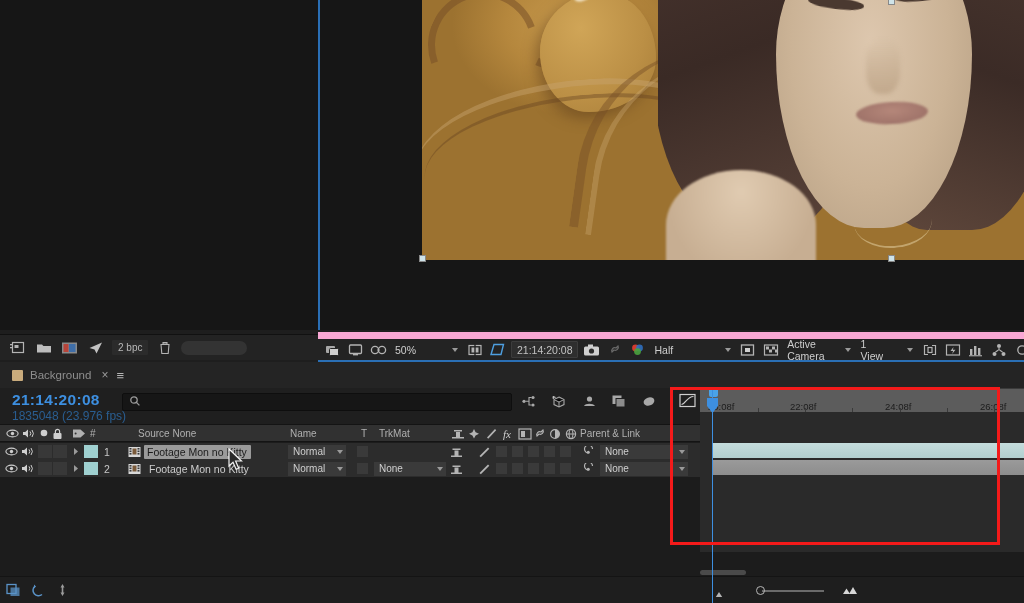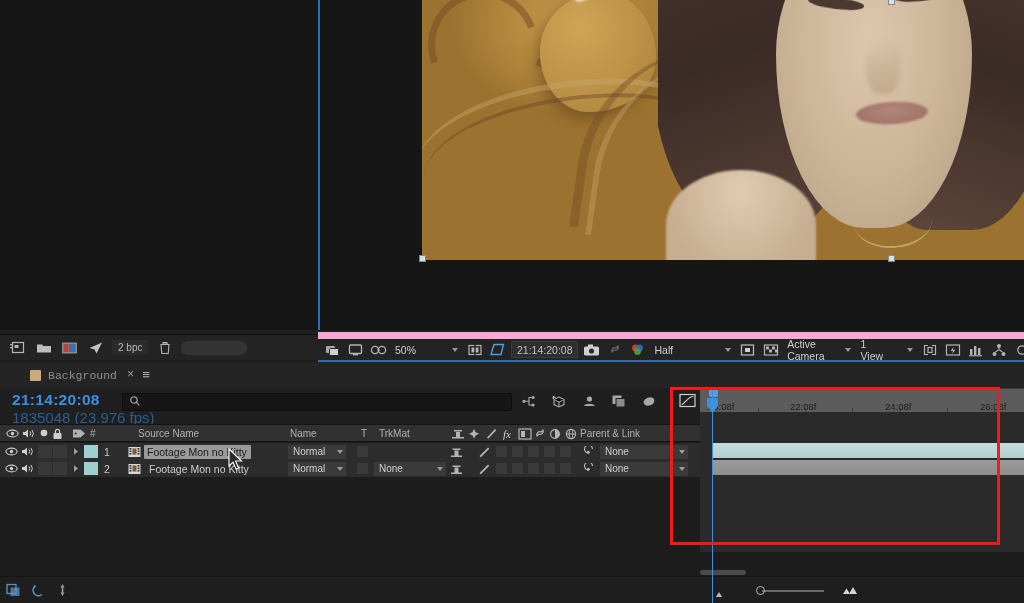--- a/index.html
+++ b/index.html
@@ -174,37 +174,37 @@
   }
   .pill { width: 66px; height: 14px; background: #333; border-radius: 7px; }
 
   
   .timeline {
     position: absolute; left: 0; top: 362px; width: 1024px; height: 241px;
     background: #1c1c1c;
   }
   .tabs-bar {
     position: absolute; left: 0; top: 0; width: 1024px; height: 26px;
-    background: #242424; display: flex; align-items: center; padding-left: 20px; gap: 0; font-family: Liberation Mono, monospace;
+    background: #242424; display: flex; align-items: center; padding-left: 2px; gap: 0;
   }
   .tab { display: flex; align-items: center; gap: 7px; height: 26px; padding: 0 10px;
     font-size: 11.5px; color: #8e8e8e; position: relative; }
   .tab.active { color: #e2e2e2; }
   .tab.active::after {
     content: ''; position: absolute; left: 6px; right: 6px; bottom: 1px; height: 2px; background: #cdcdcd;
   }
   .tab-swatch { width: 11px; height: 11px; background: #c9ab7c; border-radius: 1px; }
   .tab-close { color: #9a9a9a; font-size: 12px; margin-right: 2px; }
   .tab-menu { color: #b5b5b5; font-size: 13px; margin-left: 6px; }
 
   .tl-controls {
     position: absolute; left: 0; top: 26px; width: 1024px; height: 36px; background: #1f1f1f;
   }
   .tc-main { position: absolute; left: 12px; top: 3px; color: #3d8fe0; font-size: 15.5px; font-weight: bold; letter-spacing: 0.3px; }
-  .tc-sub { position: absolute; left: 12px; top: 21px; color: #2a5e91; font-size: 15px; }
+  .tc-sub { position: absolute; left: 12px; top: 21px; color: #2a5e91; font-size: 12px; }
   .tl-search {
     position: absolute; left: 122px; top: 5px; width: 390px; height: 18px;
     background: #161616; border: 1px solid #0e0e0e; border-radius: 2px;
     display: flex; align-items: center; padding: 0 6px; gap: 4px;
   }
   .tl-switch-icons {
     position: absolute; left: 520px; top: 4px; display: flex; align-items: center; gap: 12px;
   }
   .sw-icon { width: 18px; height: 18px; color: #a8a8a8; display: flex; align-items: center; justify-content: center; }
 
@@ -627,21 +627,21 @@
             <path d="M3.4 5V3.4a2.1 2.1 0 014.2 0V5" stroke="#cfcfcf" stroke-width="1.2" fill="none"></path>
           </svg>
       </span>
       <span class="lh-cell" style="left:72px">
         <svg width="14" height="11" viewBox="0 0 14 11">
             <path d="M1 1.5h7.5L13 5.5 8.5 9.5H1z" fill="#b0b0b0"></path>
             <circle cx="3.6" cy="5.5" r="1" fill="#333"></circle>
           </svg>
       </span>
       <span class="lh-cell" style="left:90px">#</span>
-      <span class="lh-cell" style="left:138px">Source Name</span>
+      <span class="lh-cell" style="left:138px">Source None</span>
       <span class="lh-cell" style="left:290px">Name</span>
       <span class="lh-cell" style="left:361px">T</span>
       <span class="lh-cell" style="left:379px">TrkMat</span>
       <span class="lh-cell" style="left:451px; top:2px;">
         <svg width="128" height="14" viewBox="0 0 128 14">
           <g fill="#b4b4b4">
             <path d="M3 3h8v1.5H3zM5 5h4v5H5zM1 10h12v1.4H1z"></path>
             <path d="M23 2l1.6 3.2L28 6.8l-3.4 1.6L23 11.6l-1.6-3.2L18 6.8l3.4-1.6z"></path>
             <path d="M36 10.5L44 2l1.2 1.2-8 8.5z"></path>
             <text x="52" y="11" font-family="Liberation Serif, serif" font-style="italic" font-size="11" fill="#cfcfcf">fx</text>

